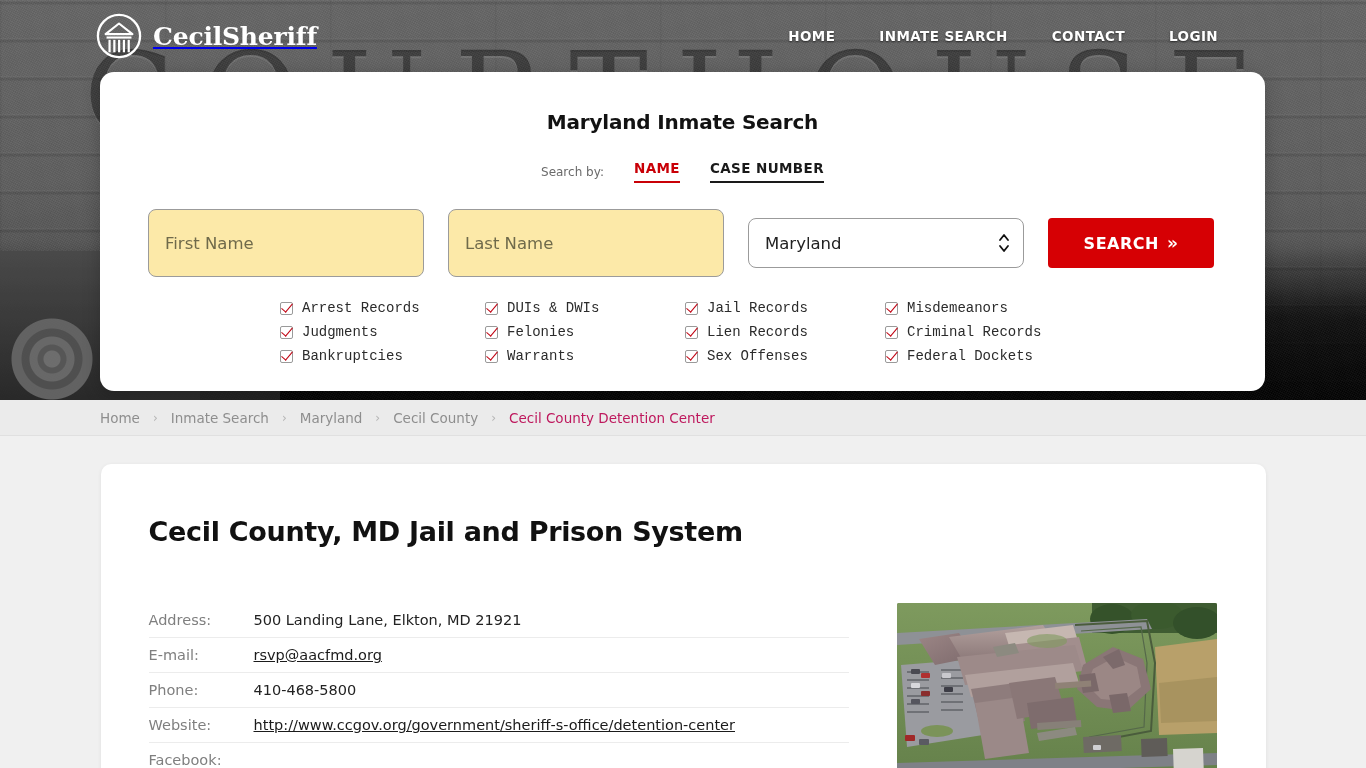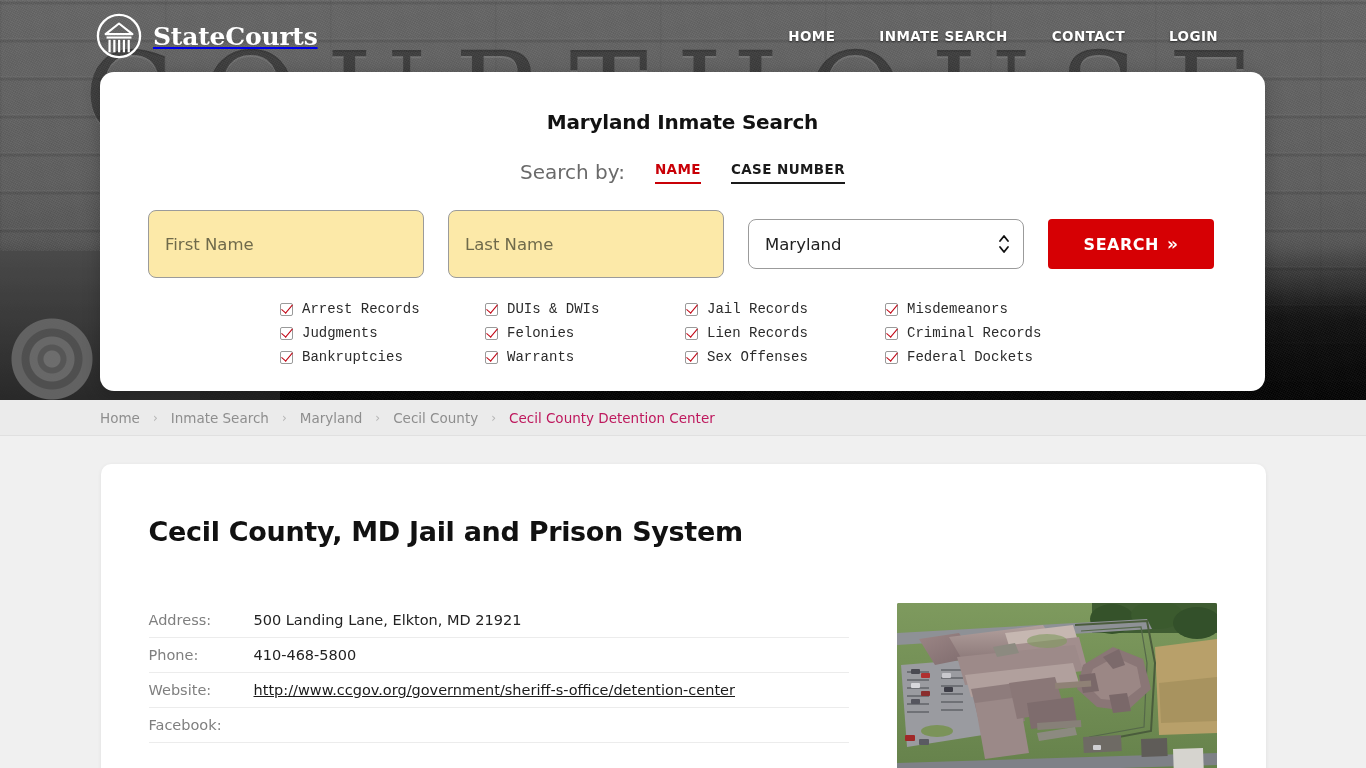--- a/index.html
+++ b/index.html
@@ -154,21 +154,21 @@
     margin: 14px 0 0 0;
     letter-spacing: -0.2px;
   }
   .searchby-row {
     display: flex;
     align-items: center;
     justify-content: center;
     gap: 30px;
     margin-top: 26px;
   }
-  .searchby-label { font-size: 20px; color: #6a6a6a; }
+  .searchby-label { font-size: 12px; color: #6a6a6a; }
   .tab {
     font-size: 13.5px;
     font-weight: bold;
     letter-spacing: 0.4px;
     padding-bottom: 5px;
     cursor: pointer;
   }
   .tab.active { color: #c90007; border-bottom: 2.5px solid #c90007; }
   .tab.inactive { color: #1a1a1a; border-bottom: 2.5px solid #1a1a1a; }
 
@@ -368,21 +368,21 @@
           <circle cx="24" cy="24" r="22" stroke="#ffffff" stroke-width="2.4"></circle>
           <path d="M24 11 L38 22 L10 22 Z" stroke="#ffffff" stroke-width="2.2" fill="none" stroke-linejoin="round"></path>
           <rect x="11" y="24.5" width="26" height="2.2" fill="#ffffff"></rect>
           <rect x="13" y="28" width="2.3" height="13" fill="#ffffff"></rect>
           <rect x="18" y="28" width="2.3" height="13" fill="#ffffff"></rect>
           <rect x="23" y="28" width="2.3" height="13" fill="#ffffff"></rect>
           <rect x="28" y="28" width="2.3" height="13" fill="#ffffff"></rect>
           <rect x="33" y="28" width="2.3" height="13" fill="#ffffff"></rect>
         </svg>
       </span>
-      <span class="brand-text">StateCourts</span>
+      <span class="brand-text">CecilSheriff</span>
     </a>
 
     <nav class="nav">
       <a href="#">HOME</a>
       <a href="#">INMATE SEARCH</a>
       <a href="#">CONTACT</a>
       <a href="#">LOGIN</a>
     </nav>
   </div>
 
@@ -483,20 +483,24 @@
     <h2 class="page-title">Cecil County, MD Jail and Prison System</h2>
 
     <div class="detail-wrap">
       <div class="detail-table">
 
         <div class="drow">
           <div class="dlabel">Address:</div>
           <div class="dval">500 Landing Lane, Elkton, MD 21921</div>
         </div>
 
+        <div class="drow">
+          <div class="dlabel">E-mail:</div>
+          <div class="dval"><a href="#">rsvp@aacfmd.org</a></div>
+        </div>
 
         <div class="drow">
           <div class="dlabel">Phone:</div>
           <div class="dval">410-468-5800</div>
         </div>
 
         <div class="drow">
           <div class="dlabel">Website:</div>
           <div class="dval"><a href="#">http://www.ccgov.org/government/sheriff-s-office/detention-center</a></div>
         </div>

